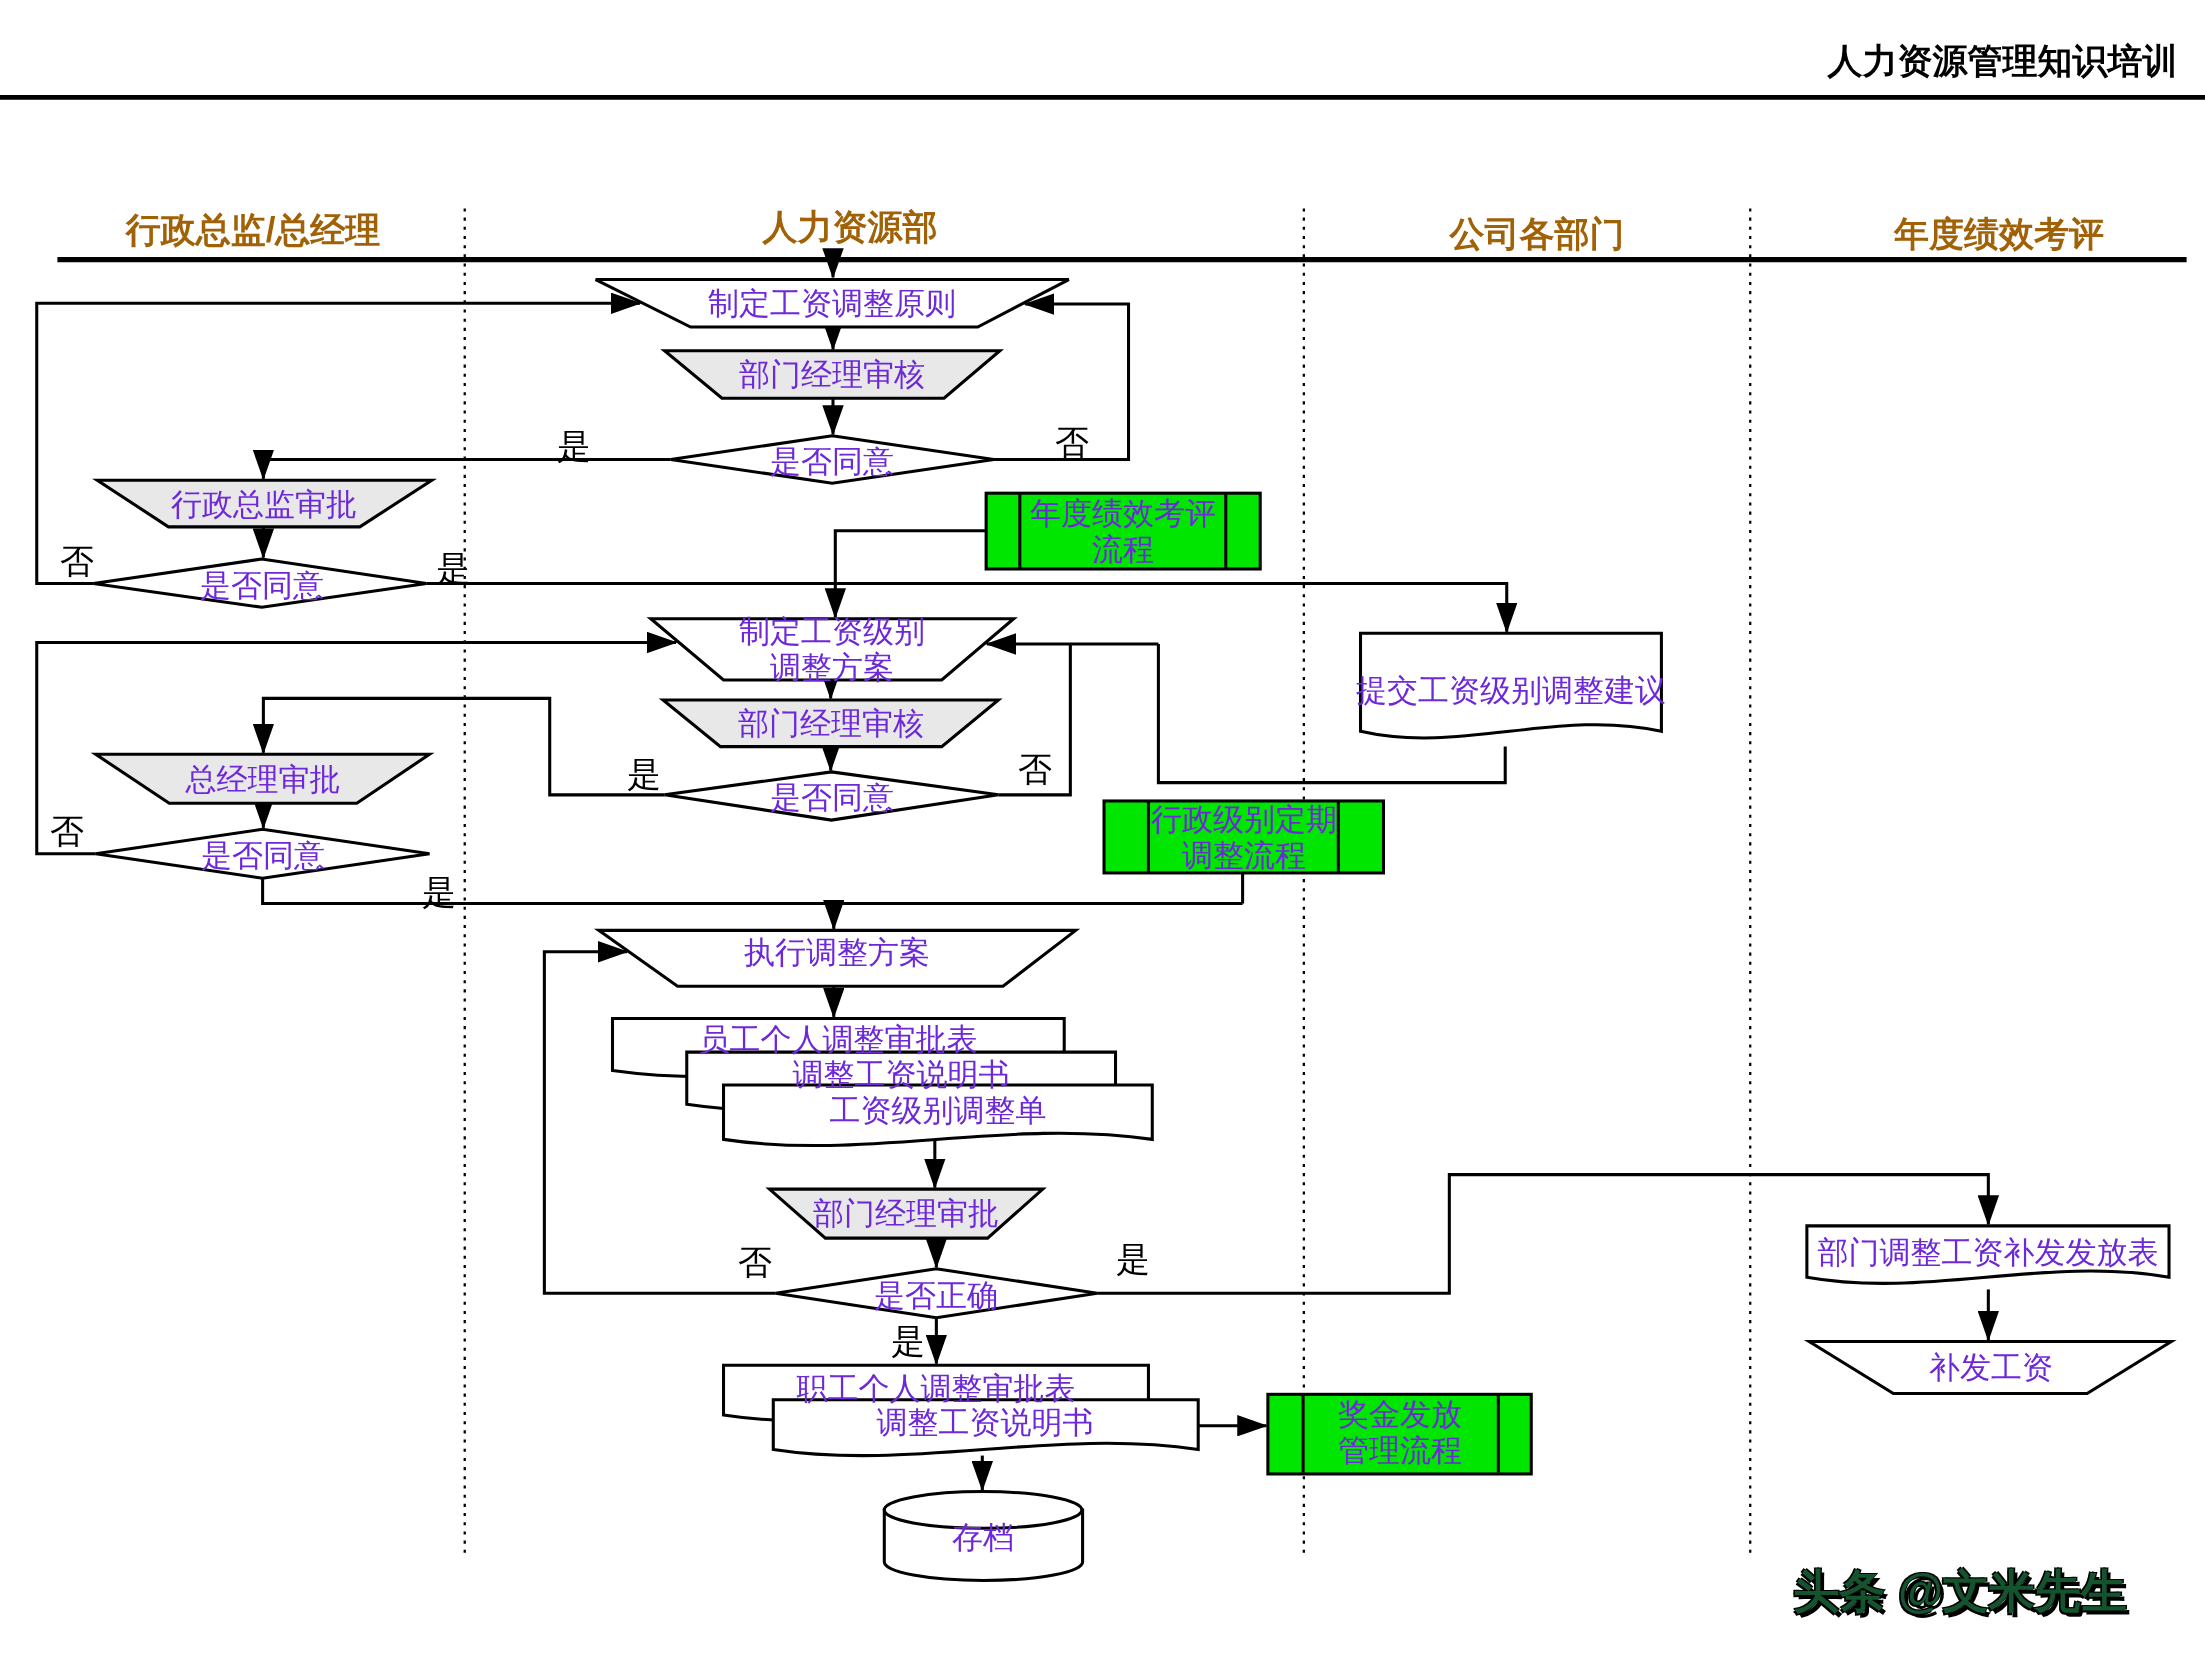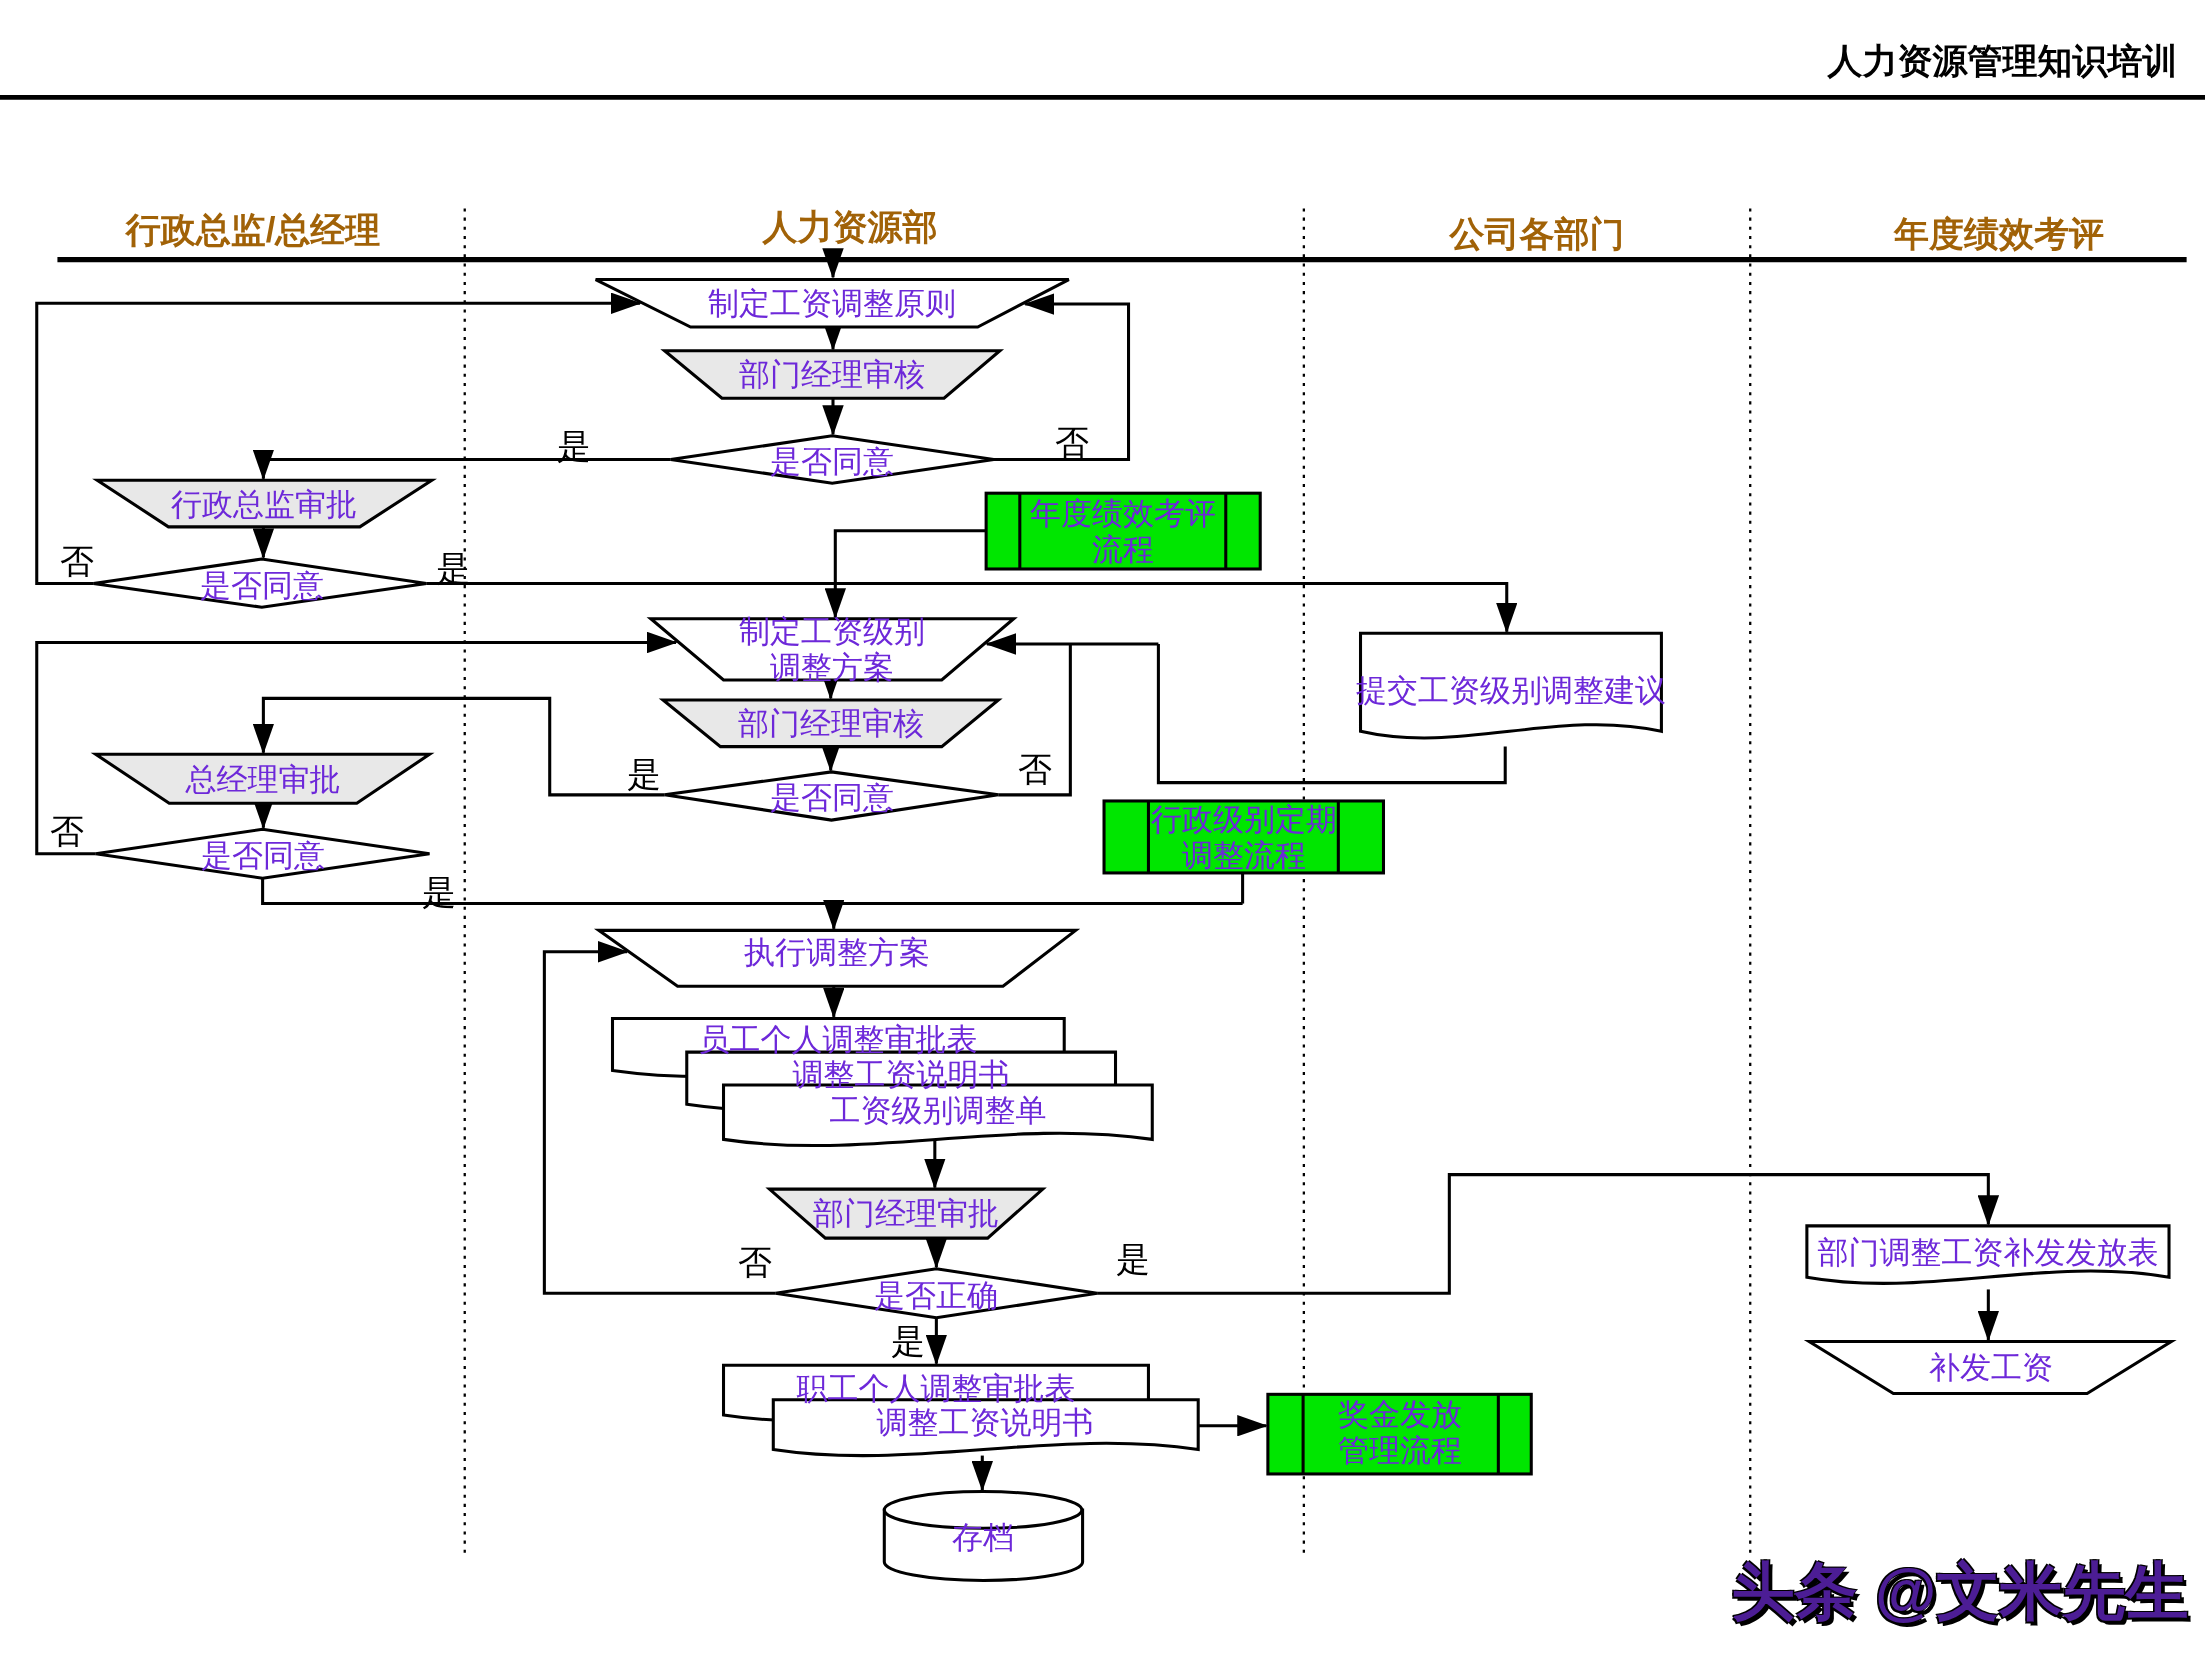--- a/index.html
+++ b/index.html
@@ -21,21 +21,21 @@
   .page-title{
     position:absolute;left:119px;top:132px;font-size:41px;font-weight:bold;
     letter-spacing:1.5px;white-space:nowrap;color:#000;
   }
   .hdr-right{
     position:absolute;right:27.6px;top:38px;font-size:35px;font-weight:bold;
     white-space:nowrap;color:#000;text-align:center;
   }
   .watermark{
     position:absolute;transform:translate(-50%,-50%);left:1960px;top:1592px;
-    font-size:63px;font-weight:bold;white-space:nowrap;color:#4c1d95;
+    font-size:46px;font-weight:bold;white-space:nowrap;color:#14532d;
     text-shadow:3.8px 3.8px 0 #000, -1.5px -1.5px 0 #000, 1.5px -1.5px 0 #000, -1.5px 1.5px 0 #000;
   }
 </style>
 </head>
 <body>
 
 <div class="canvas">
 
   <svg width="2205" height="1654" viewBox="0 0 2880 2160">
     <defs>

